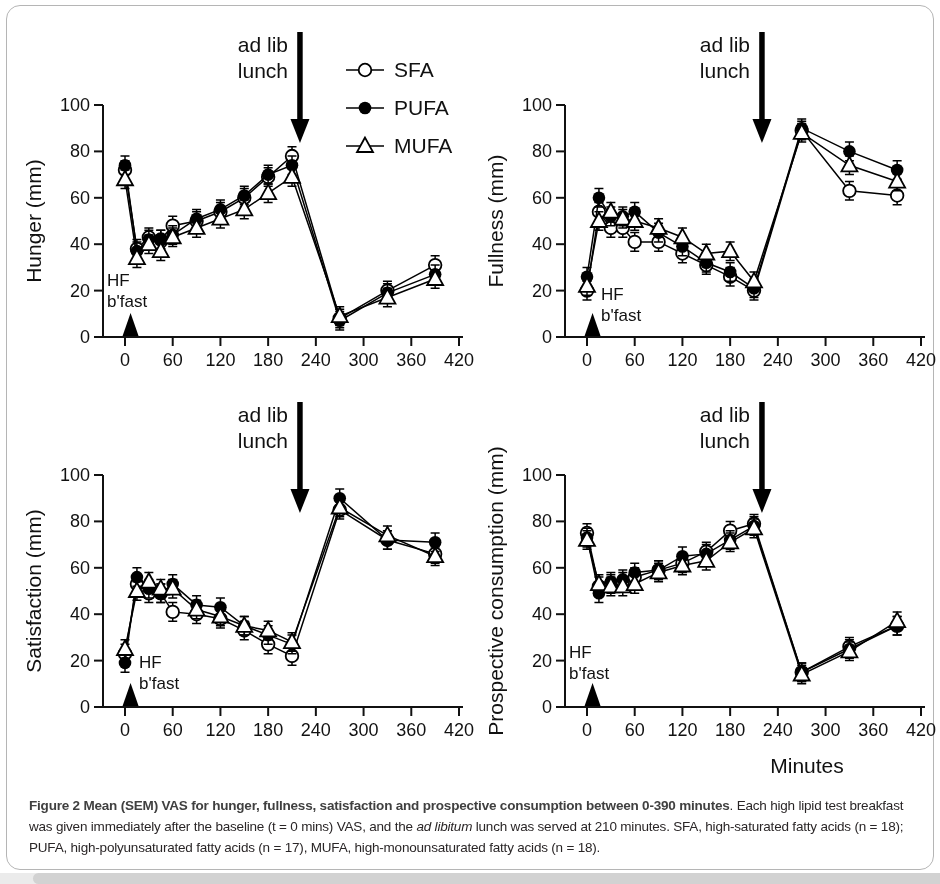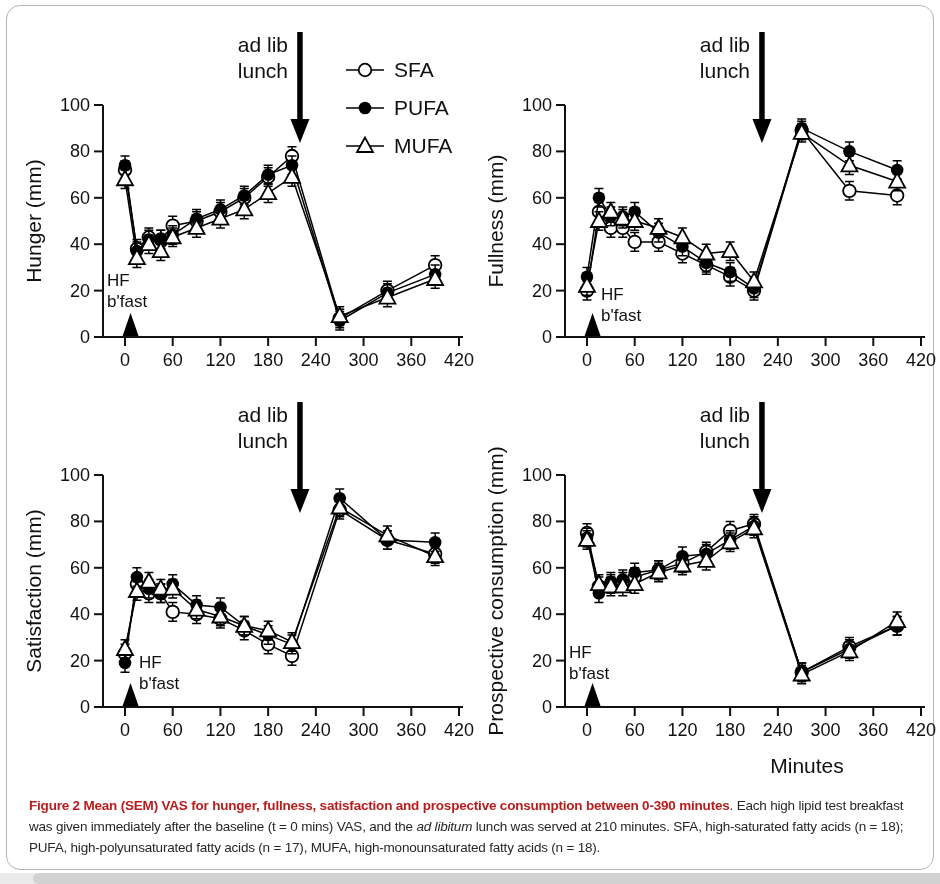--- a/index.html
+++ b/index.html
@@ -9,21 +9,21 @@
   .chart{position:absolute;width:460px;height:365px;}
   #chart-cell-0{left:8px;top:6px;}
   #chart-cell-1{left:470px;top:6px;}
   #chart-cell-2{left:8px;top:376px;}
   #chart-cell-3{left:470px;top:376px;}
   svg text{font-family:"Liberation Sans",sans-serif;}
   .minutes-label{position:absolute;left:570px;top:748px;width:460px;text-align:center;
     font-size:21px;color:#111;}
   .caption{position:absolute;left:22px;top:789px;width:898px;font-size:13.5px;
     line-height:21px;color:#2a2627;letter-spacing:-0.2px;margin:0;}
-  .caption b{color:#b91c1c;}
+  .caption b{color:#404040;}
   .scroll-track{position:absolute;left:0;top:873px;width:940px;height:11px;background:#ebebeb;}
   .scroll-thumb{position:absolute;left:33px;top:0;width:907px;height:11px;background:#d2d2d2;
     border-radius:6px 0 0 6px;}
 </style>
 </head>
 <body>
 
 <div class="card">
   <div class="chart" id="chart-cell-0"><svg width="460" height="365" viewBox="0 0 460 365">
         <g stroke="#111" stroke-width="2" fill="none">

